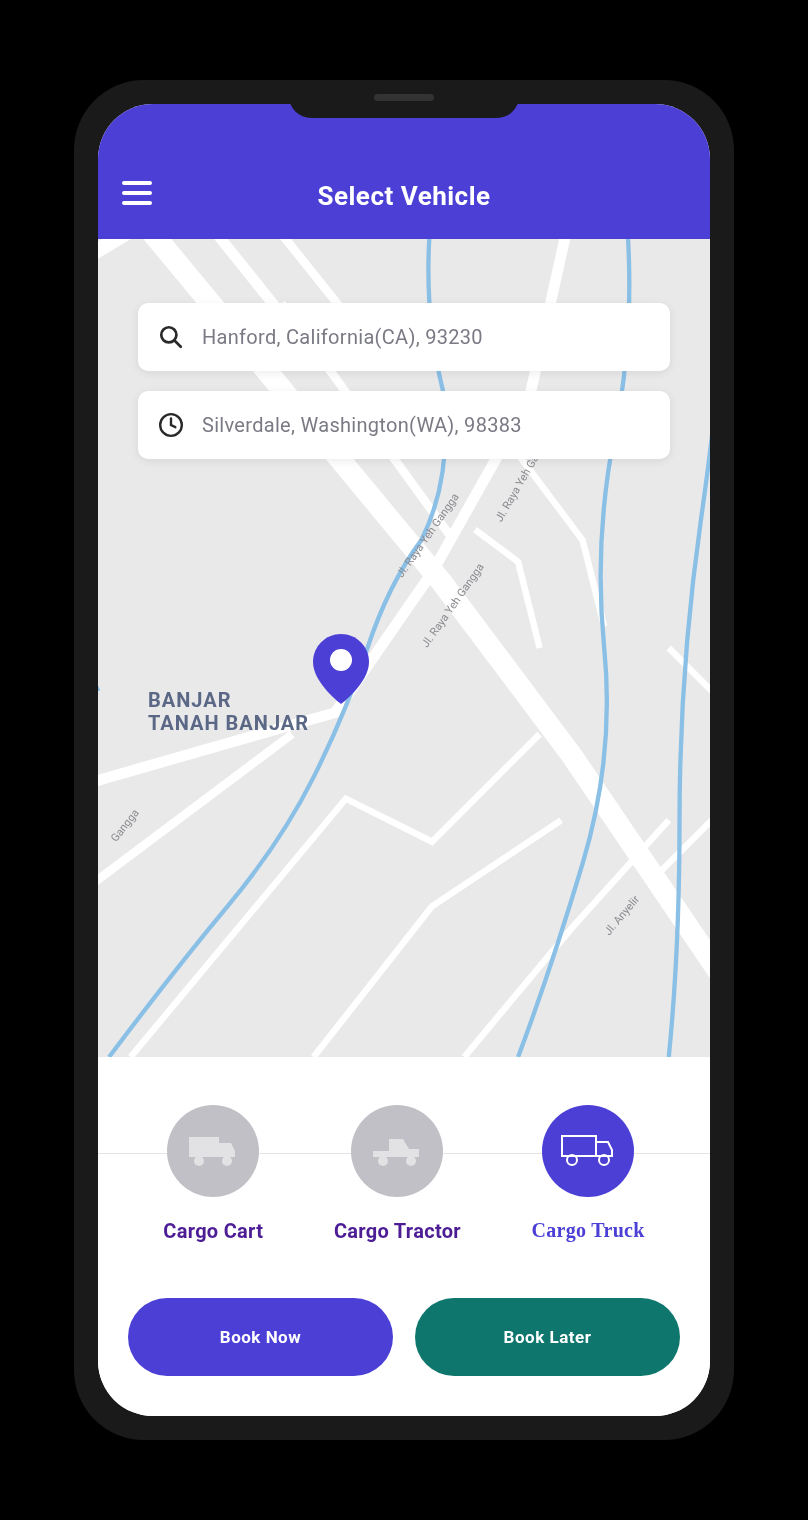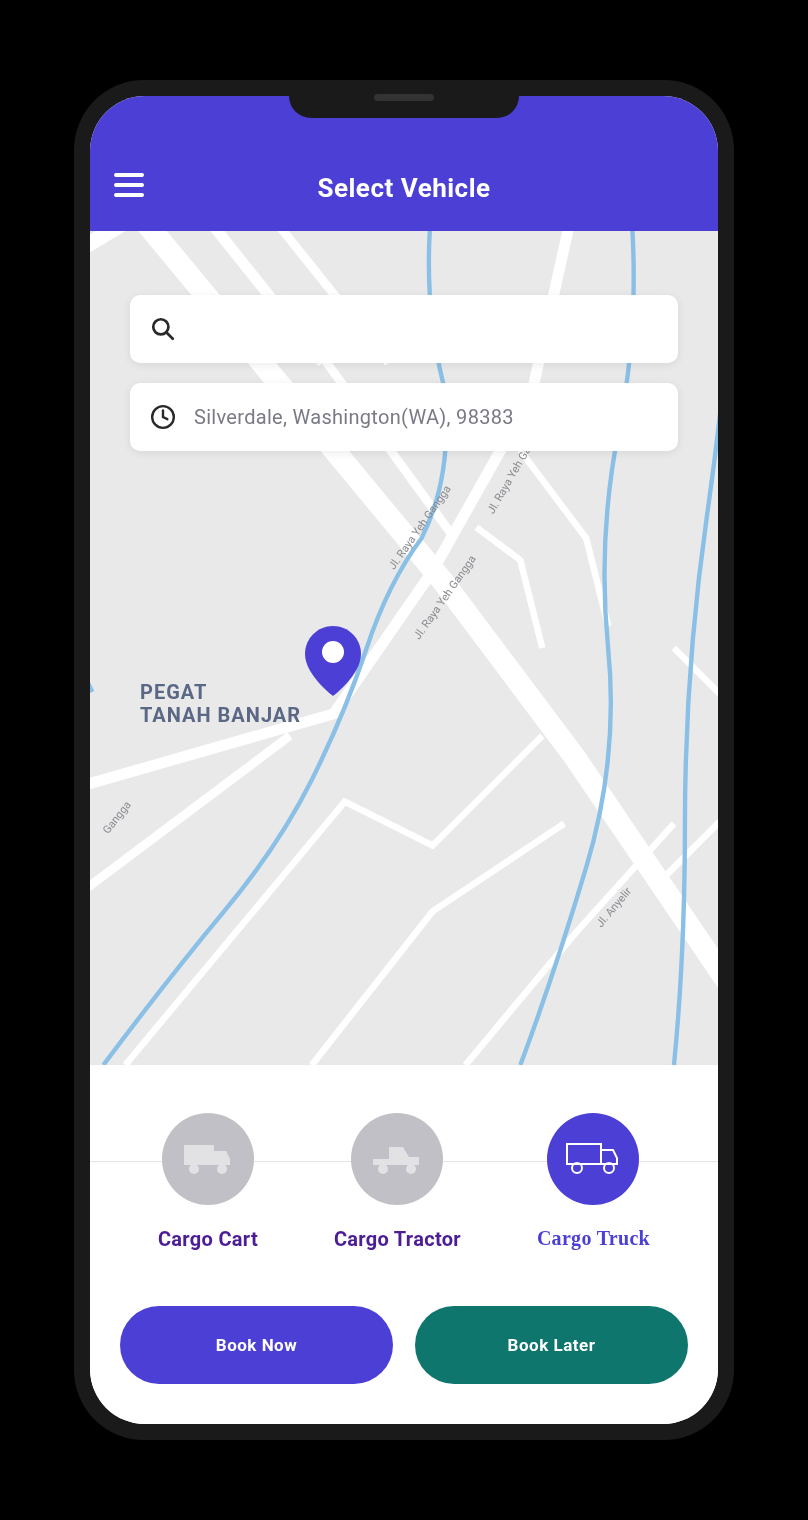--- a/index.html
+++ b/index.html
@@ -10,21 +10,21 @@
     display: flex;
     align-items: center;
     justify-content: center;
     font-family: -apple-system, BlinkMacSystemFont, "Segoe UI", Roboto, sans-serif;
   }
   .phone {
     width: 660px;
     height: 1360px;
     background: #1a1a1a;
     border-radius: 70px;
-    padding: 16px;
+    padding: 24px;
     position: relative;
     box-shadow: 0 30px 60px rgba(0,0,0,0.6);
   }
   .phone-inner {
     width: 100%;
     height: 100%;
     background: #fff;
     border-radius: 55px;
     overflow: hidden;
     position: relative;
@@ -254,40 +254,41 @@
           <path class="road" stroke-width="6" d="M420,200 L480,280 L500,360"></path>
           <path class="road" stroke-width="6" d="M560,380 L620,440"></path>
           <path class="road" stroke-width="6" d="M540,600 L640,500"></path>
           <path class="river" d="M340,-30 Q330,60 350,140 Q360,220 330,280 Q300,320 280,380 Q260,440 230,500 Q200,560 150,620 Q100,680 40,760"></path>
           <path class="river" d="M520,-30 Q530,80 510,180 Q490,280 500,380 Q510,480 480,580 Q450,680 420,760"></path>
           <path class="river" d="M620,-30 Q610,120 590,260 Q570,400 570,540 Q570,660 560,760"></path>
           <path class="river" d="M-30,200 Q20,240 10,300 Q0,360 30,420"></path>
         </svg>
 
         <div class="map-label">
-          <span>PEGAT</span><br>
+          <span>BANJAR</span><br>
           <span>TANAH BANJAR</span>
         </div>
 
         <div class="road-label r1">Jl. Raya Yeh Gangga</div>
         <div class="road-label r2">Jl. Raya Yeh Gangga</div>
         <div class="road-label r3">Jl. Raya Yeh Gan</div>
         <div class="road-label r4">Gangga</div>
         <div class="road-label r5">Jl. Anyelir</div>
 
         <svg class="pin" viewBox="0 0 56 70">
           <path d="M28 0 C12.5 0 0 12.5 0 28 C0 49 28 70 28 70 C28 70 56 49 56 28 C56 12.5 43.5 0 28 0 Z" fill="#4b3fd6"></path>
           <circle cx="28" cy="26" r="11" fill="#fff"></circle>
         </svg>
 
         <div class="search-box box1">
           <svg class="search-icon" viewBox="0 0 24 24">
             <circle cx="10" cy="10" r="7" stroke="#2a2a2a" stroke-width="2.5" fill="none"></circle>
             <line x1="15" y1="15" x2="21" y2="21" stroke="#2a2a2a" stroke-width="2.5" stroke-linecap="round"></line>
           </svg>
+          <span class="search-text">Hanford, California(CA), 93230</span>
         </div>
 
         <div class="search-box box2">
           <svg class="clock-icon" viewBox="0 0 24 24">
             <circle cx="12" cy="12" r="10" stroke="#2a2a2a" stroke-width="2.2" fill="none"></circle>
             <line x1="12" y1="12" x2="12" y2="6" stroke="#2a2a2a" stroke-width="2.2" stroke-linecap="round"></line>
             <line x1="12" y1="12" x2="16" y2="14" stroke="#2a2a2a" stroke-width="2.2" stroke-linecap="round"></line>
           </svg>
           <span class="search-text">Silverdale, Washington(WA), 98383</span>
         </div>

